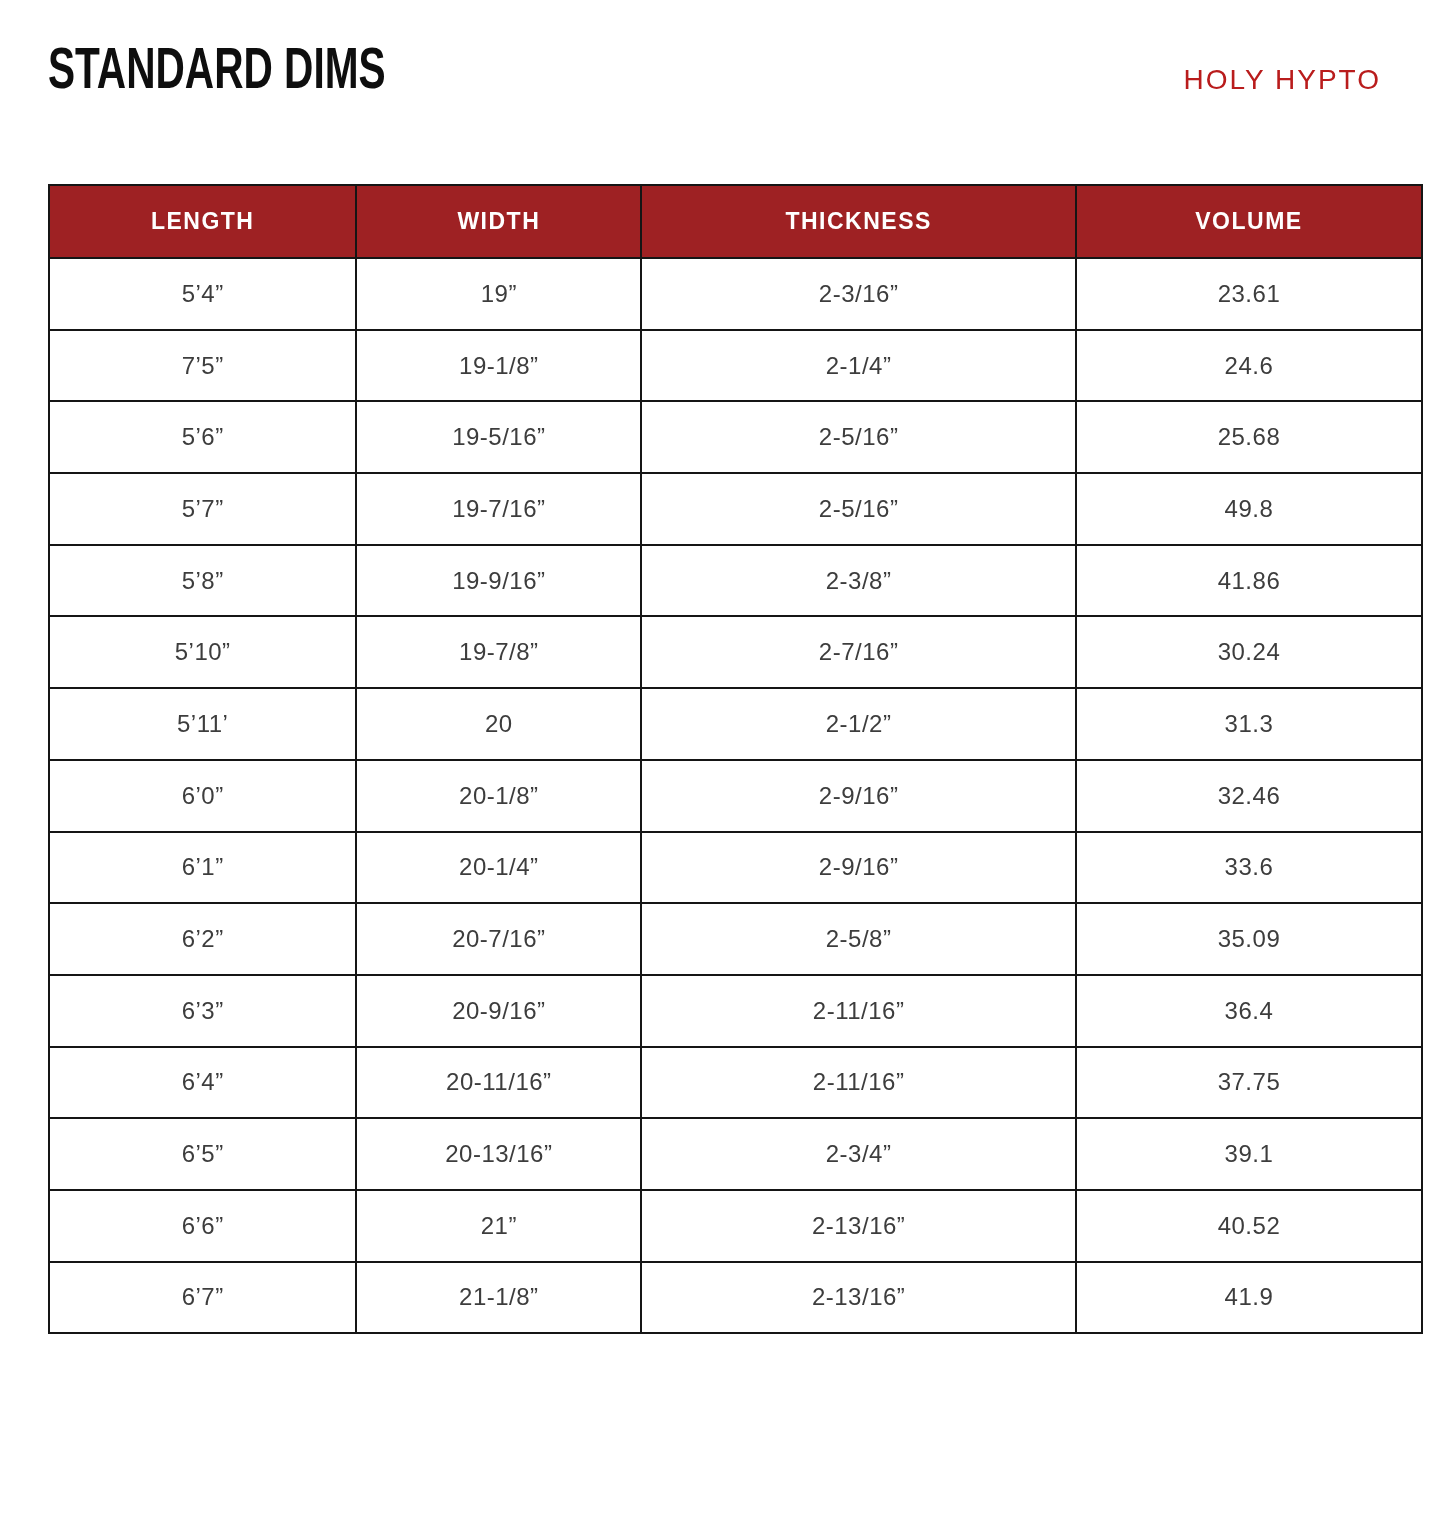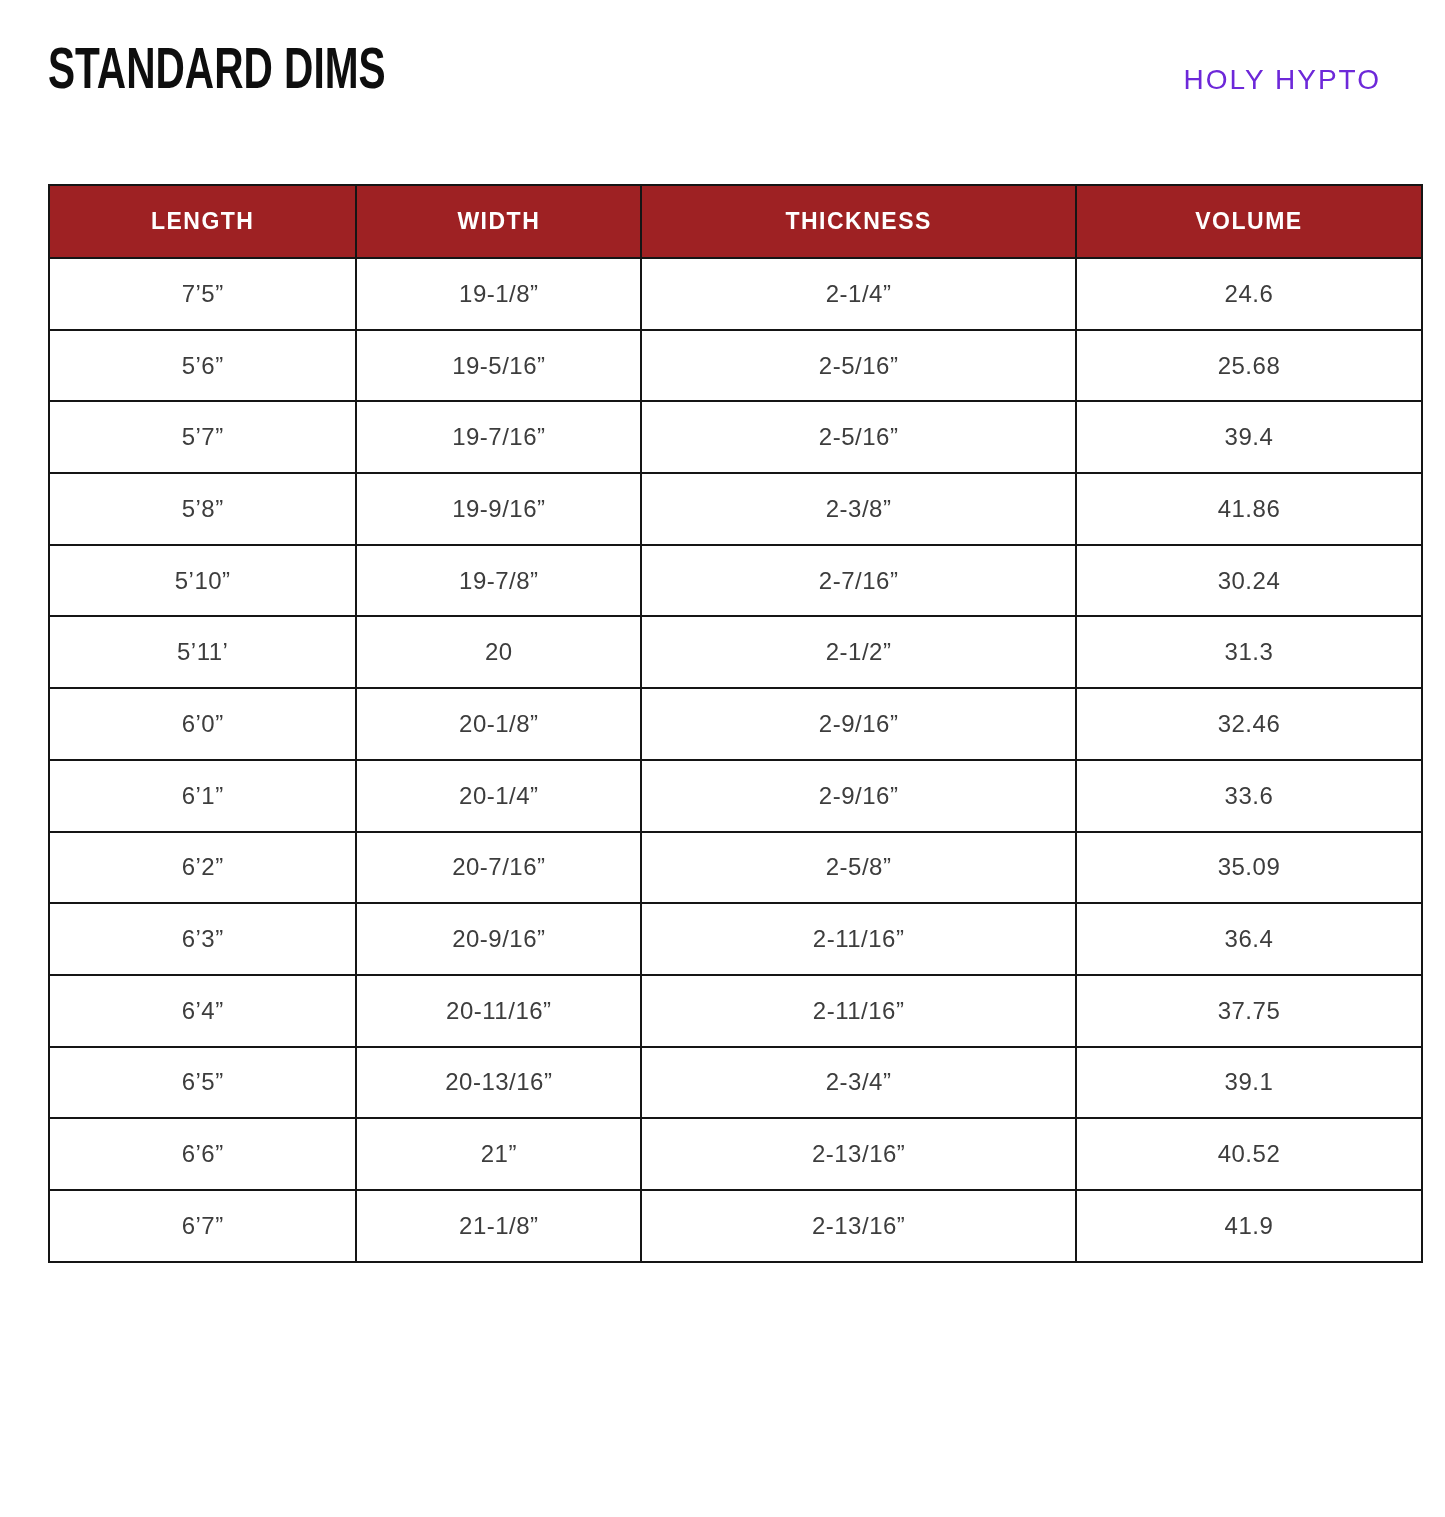--- a/index.html
+++ b/index.html
@@ -23,21 +23,21 @@
     transform: scaleX(0.70);
     transform-origin: left center;
     white-space: nowrap;
   }
   .brand {
     position: absolute;
     right: 64px;
     top: 64px;
     font-size: 28px;
     font-weight: 400;
-    color: #6d28d9;
+    color: #b91c1c;
     letter-spacing: 2px;
     white-space: nowrap;
   }
   .dims-table-wrap {
     position: absolute;
     left: 48px;
     top: 184px;
     width: 1375px;
   }
   table.dims-table {
@@ -90,36 +90,42 @@
     <thead>
       <tr>
         <th>LENGTH</th>
         <th>WIDTH</th>
         <th>THICKNESS</th>
         <th>VOLUME</th>
       </tr>
     </thead>
     <tbody>
         <tr>
+          <td>5’4”</td>
+          <td>19”</td>
+          <td>2-3/16”</td>
+          <td>23.61</td>
+        </tr>
+        <tr>
           <td>7’5”</td>
           <td>19-1/8”</td>
           <td>2-1/4”</td>
           <td>24.6</td>
         </tr>
         <tr>
           <td>5’6”</td>
           <td>19-5/16”</td>
           <td>2-5/16”</td>
           <td>25.68</td>
         </tr>
         <tr>
           <td>5’7”</td>
           <td>19-7/16”</td>
           <td>2-5/16”</td>
-          <td>39.4</td>
+          <td>49.8</td>
         </tr>
         <tr>
           <td>5’8”</td>
           <td>19-9/16”</td>
           <td>2-3/8”</td>
           <td>41.86</td>
         </tr>
         <tr>
           <td>5’10”</td>
           <td>19-7/8”</td>

